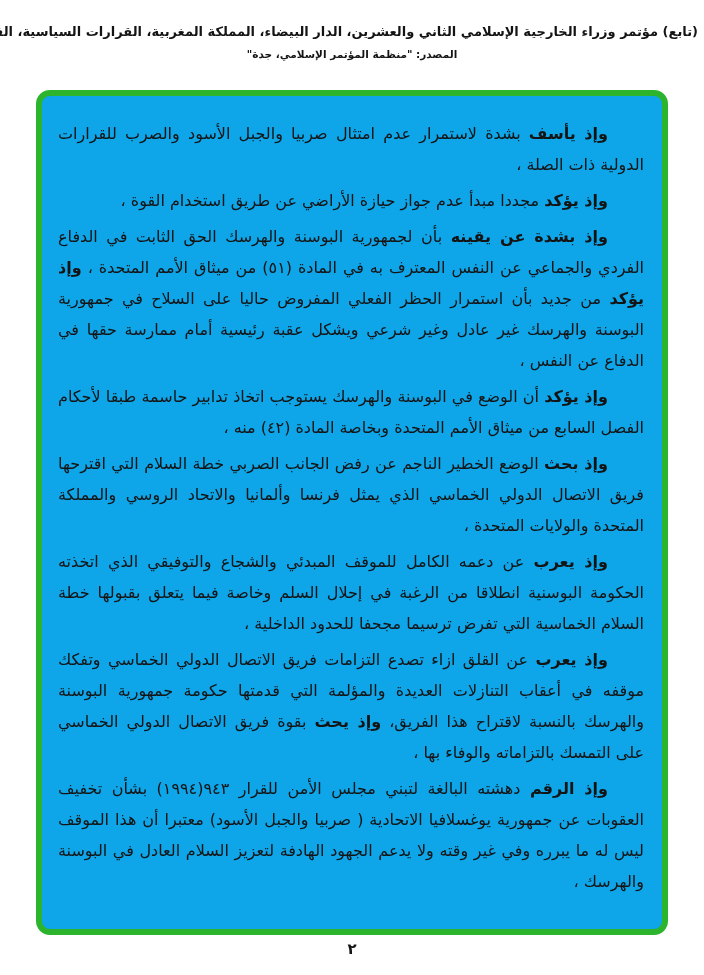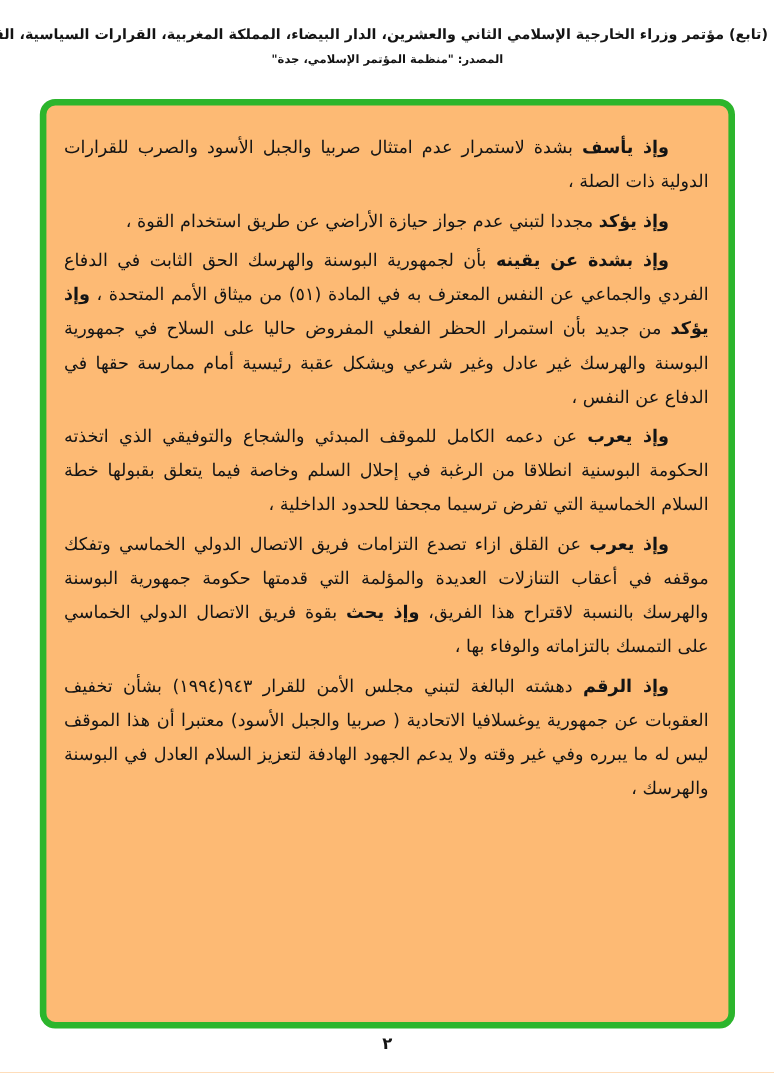--- a/index.html
+++ b/index.html
@@ -33,21 +33,21 @@
     margin-top:9px;
   }
   .highlight-box{
     position:absolute;
     left:36px;top:90px;
     width:632px;height:845px;
     border:6px solid var(--box-green);
     border-radius:14px;
     padding:22px 18px 10px 16px;
     overflow:hidden;
-    background:#fdba74;
+    background:#0ea5e9;
   }
   .resolution-text{
     direction:rtl;
     text-align:justify;
     font-size:16px;
     line-height:31px;
   }
   .resolution-text p.para{
     margin:0 0 5px 0;
     text-indent:36px;
@@ -68,21 +68,23 @@
 <body>
 
 <div class="header">
   <div class="header-line1">(تابع) مؤتمر وزراء الخارجية الإسلامي الثاني والعشرين، الدار البيضاء، المملكة المغربية، القرارات السياسية، القرار الرقم ٢٢/٦-س</div>
   <div class="header-line2">المصدر:  "منظمة المؤتمر الإسلامي، جدة"</div>
 </div>
 
 <div class="highlight-box">
   <div class="resolution-text">
       <p class="para"><b>وإذ يأسف</b><span> بشدة لاستمرار عدم امتثال صربيا والجبل الأسود والصرب للقرارات الدولية ذات الصلة ،</span></p>
-      <p class="para"><b>وإذ يؤكد</b><span> مجددا لتبني عدم جواز حيازة الأراضي عن طريق استخدام القوة ،</span></p>
+      <p class="para"><b>وإذ يؤكد</b><span> مجددا مبدأ عدم جواز حيازة الأراضي عن طريق استخدام القوة ،</span></p>
       <p class="para"><b>وإذ بشدة عن يقينه</b><span> بأن لجمهورية البوسنة والهرسك الحق الثابت في الدفاع الفردي والجماعي عن النفس المعترف به في المادة (٥١) من ميثاق الأمم المتحدة ، </span><b>وإذ يؤكد</b><span> من جديد بأن استمرار الحظر الفعلي المفروض حاليا على السلاح في جمهورية البوسنة والهرسك غير عادل وغير شرعي ويشكل عقبة رئيسية أمام ممارسة حقها في الدفاع عن النفس ،</span></p>
+      <p class="para"><b>وإذ يؤكد</b><span> أن الوضع في البوسنة والهرسك يستوجب اتخاذ تدابير حاسمة طبقا لأحكام الفصل السابع من ميثاق الأمم المتحدة وبخاصة المادة (٤٢) منه ،</span></p>
+      <p class="para"><b>وإذ بحث</b><span> الوضع الخطير الناجم عن رفض الجانب الصربي خطة السلام التي اقترحها فريق الاتصال الدولي الخماسي الذي يمثل فرنسا وألمانيا والاتحاد الروسي والمملكة المتحدة والولايات المتحدة ،</span></p>
       <p class="para"><b>وإذ يعرب</b><span> عن دعمه الكامل للموقف المبدئي والشجاع والتوفيقي الذي اتخذته الحكومة البوسنية انطلاقا من الرغبة في إحلال السلم  وخاصة فيما يتعلق بقبولها خطة السلام الخماسية التي تفرض ترسيما مجحفا للحدود الداخلية ،</span></p>
       <p class="para"><b>وإذ يعرب</b><span> عن القلق ازاء تصدع التزامات فريق الاتصال الدولي الخماسي وتفكك موقفه في أعقاب التنازلات العديدة والمؤلمة التي قدمتها حكومة جمهورية البوسنة والهرسك بالنسبة لاقتراح هذا الفريق، </span><b>وإذ يحث</b><span> بقوة فريق الاتصال الدولي الخماسي على التمسك بالتزاماته والوفاء بها ،</span></p>
       <p class="para"><b>وإذ الرقم</b><span> دهشته البالغة لتبني مجلس الأمن للقرار ٩٤٣(١٩٩٤) بشأن تخفيف العقوبات عن جمهورية يوغسلافيا الاتحادية ( صربيا والجبل الأسود) معتبرا أن هذا الموقف ليس له ما يبرره وفي غير وقته ولا يدعم الجهود الهادفة لتعزيز السلام العادل في البوسنة والهرسك ،</span></p>
     </div>
 </div>
 
 <div class="page-footer">٢</div>
 
 </body></html>

